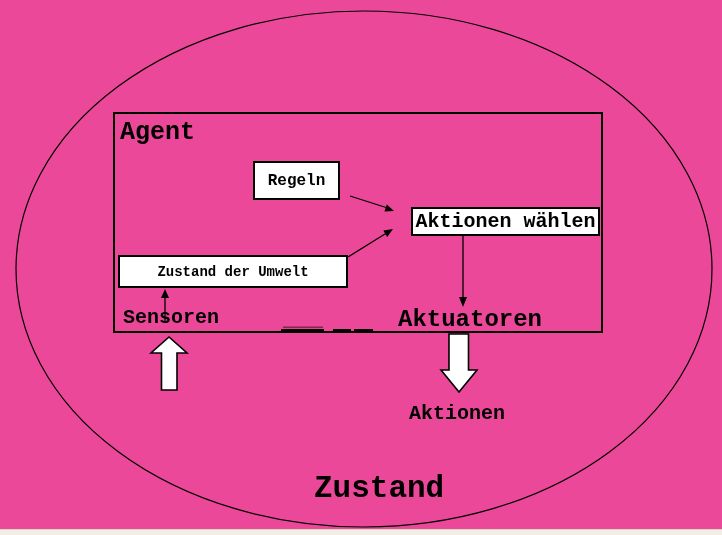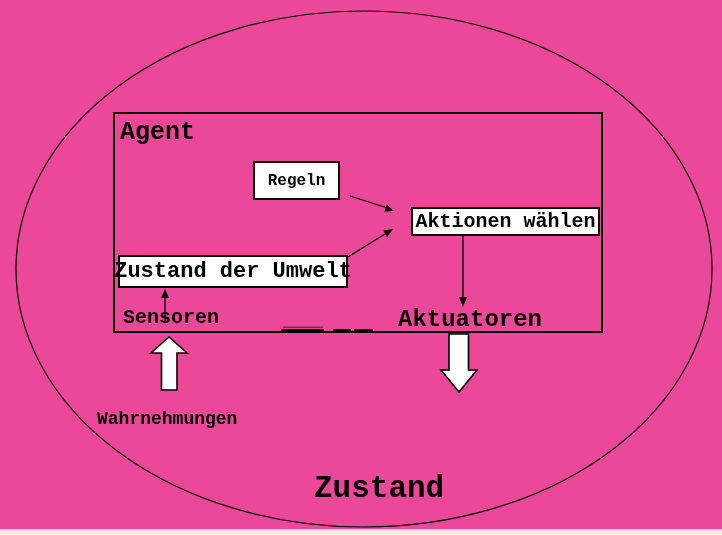--- a/index.html
+++ b/index.html
@@ -49,21 +49,21 @@
     display: flex;
     align-items: center;
     justify-content: center;
     font-weight: bold;
     color: #000;
     z-index: 3;
     white-space: nowrap;
   }
   .box-rules        { left: 253px; top: 161px; width: 87px;  height: 39px; font-size: 16px; }
   .box-choose       { left: 395px; top: 207px; width: 189px; height: 29px; font-size: 20px; margin-left: 16px; }
-  .box-state        { left: 118px; top: 255px; width: 230px; height: 33px; font-size: 22px; }
+  .box-state        { left: 118px; top: 255px; width: 230px; height: 33px; font-size: 14px; }
   .diagram-label {
     position: absolute;
     font-weight: bold;
     color: #000;
     white-space: nowrap;
     z-index: 3;
     line-height: 1.15;
   }
   .label-sensors      { left: 123px; top: 306px; font-size: 20px; }
   .label-actuators    { left: 398px; top: 306px; font-size: 24px; }
@@ -90,22 +90,22 @@
   <div class="node-box box-rules">Regeln</div>
 
   <div class="node-box box-choose">Aktionen wählen</div>
 
   <div class="node-box box-state">Zustand der Umwelt</div>
 
   <div class="diagram-label label-sensors">Sensoren</div>
 
   <div class="diagram-label label-actuators">Aktuatoren</div>
 
-  <div class="diagram-label label-perceptions">Wahrnehmungen</div>
 
+  <div class="diagram-label label-actions">Aktionen</div>
 
   <div class="diagram-label label-environment">Zustand</div>
 
   <svg class="overlay-svg" width="722" height="535" viewBox="0 0 722 535">
 
     <ellipse cx="364" cy="269" rx="348" ry="258" fill="none" stroke="#000" stroke-width="1.2"></ellipse>
 
     <line x1="350" y1="196" x2="386" y2="207.5" stroke="#000" stroke-width="1.3"></line>
     <polygon points="394,211 384.4,211.6 386.8,204.6" fill="#000"></polygon>
 

